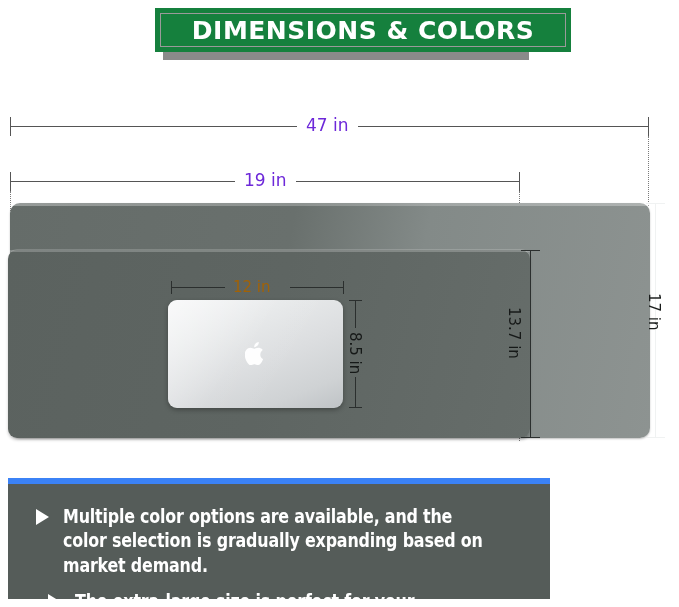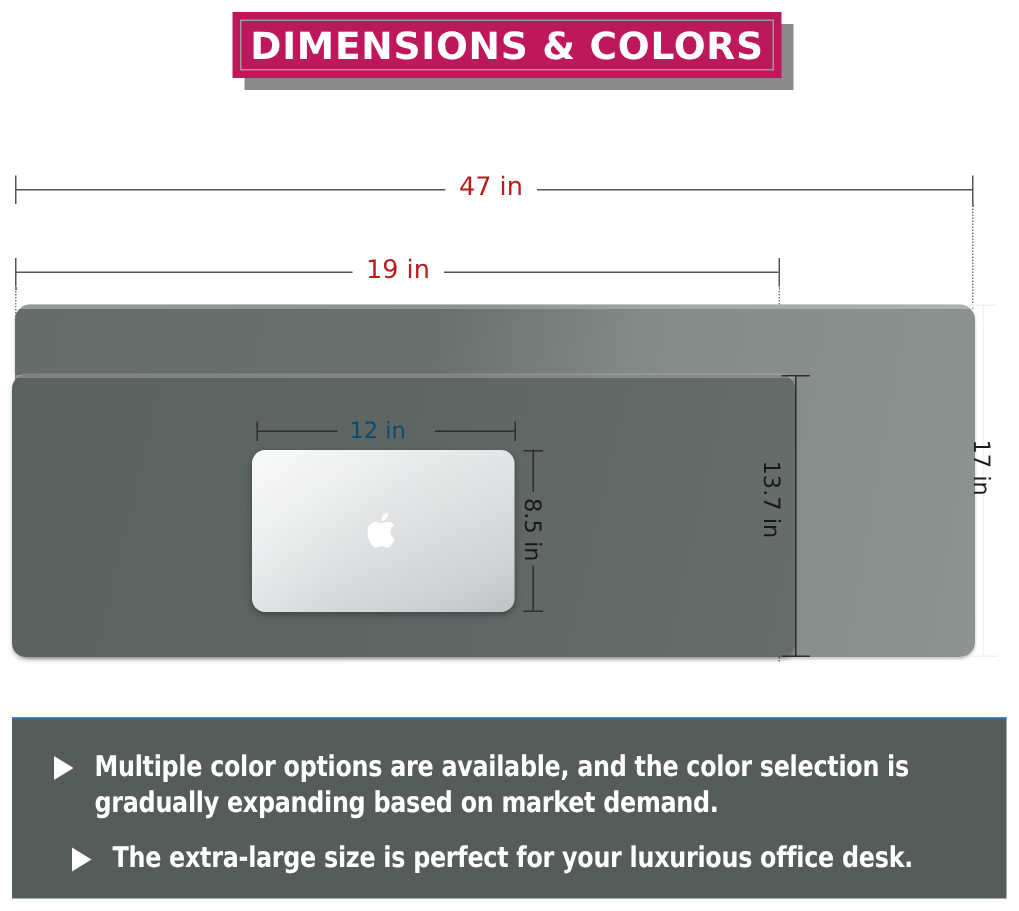--- a/index.html
+++ b/index.html
@@ -28,23 +28,23 @@
     left: 8px;
     top: 8px;
     width: 366px;
     height: 44px;
     background: #8a8a8a;
   }
   .banner {
     position: absolute;
     left: 0;
     top: 0;
-    width: 366px;
+    width: 416px;
     height: 44px;
-    background: #be185d;
+    background: #15803d;
     box-sizing: border-box;
   }
   .banner-inner {
     position: absolute;
     left: 5px;
     top: 5px;
     right: 5px;
     bottom: 5px;
     border: 1px solid #9a9a9a;
     box-sizing: border-box;
@@ -69,21 +69,21 @@
     background: #555555;
   }
   .dim-tick-v {
     position: absolute;
     width: 1px;
     background: #555555;
   }
   .dim-label {
     position: absolute;
     background: #ffffff;
-    color: #b91c1c;
+    color: #6d28d9;
     font-family: "DejaVu Sans", sans-serif;
     font-size: 17px;
     padding: 0 9px;
     line-height: 1;
     white-space: nowrap;
   }
   .dotted-v {
     position: absolute;
     width: 1px;
     border-left: 1px dotted #7a7a7a;
@@ -180,21 +180,21 @@
     height: 26px;
   }
 
   
   .dim-line-h-dark { position: absolute; height: 1px; background: #2b2f2e; }
   .dim-tick-dark   { position: absolute; width: 1px; background: #2b2f2e; }
   .dim-line-v-dark { position: absolute; width: 1px; background: #2b2f2e; }
   .dim-tick-h-dark { position: absolute; height: 1px; background: #2b2f2e; }
   .dim-label-dark {
     position: absolute;
-    color: #0c4a6e;
+    color: #a16207;
     font-family: "DejaVu Sans", sans-serif;
     font-size: 15px;
     line-height: 1;
     white-space: nowrap;
   }
   .dim-label-rot {
     position: absolute;
     color: #161918;
     font-family: "DejaVu Sans", sans-serif;
     font-size: 15px;
@@ -240,24 +240,24 @@
   #d17-line   { left: 655px; top: 8px;   height: 235px; }
   #d17-tickT  { left: 646px; top: 8px;   width: 19px; }
   #d17-tickB  { left: 646px; top: 242px; width: 19px; }
   #d17-label  { left: 661px; top: 98px; }
 
   
   .bottom-panel {
     position: absolute;
     left: 8px;
     top: 478px;
-    width: 663px;
+    width: 542px;
     height: 121px;
     background: #555c59;
-    border-top: 1px solid #3b82f6;
+    border-top: 6px solid #3b82f6;
     box-sizing: border-box;
   }
   .bullet-list {
     position: absolute;
     left: 28px;
     top: 20px;
     right: 20px;
   }
   .bullet-row {
     display: flex;

